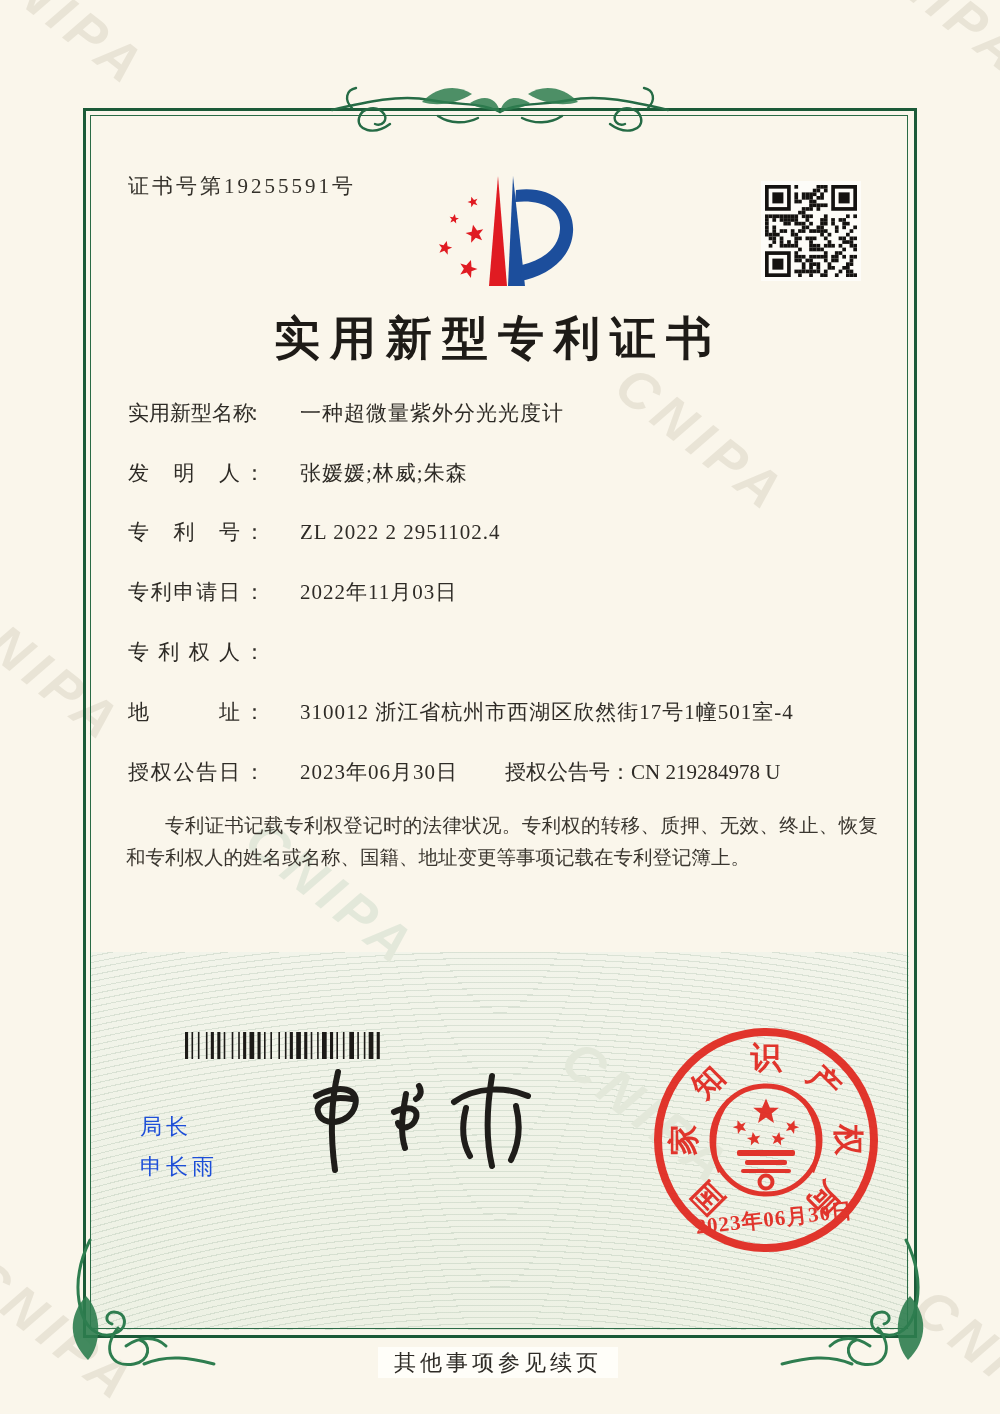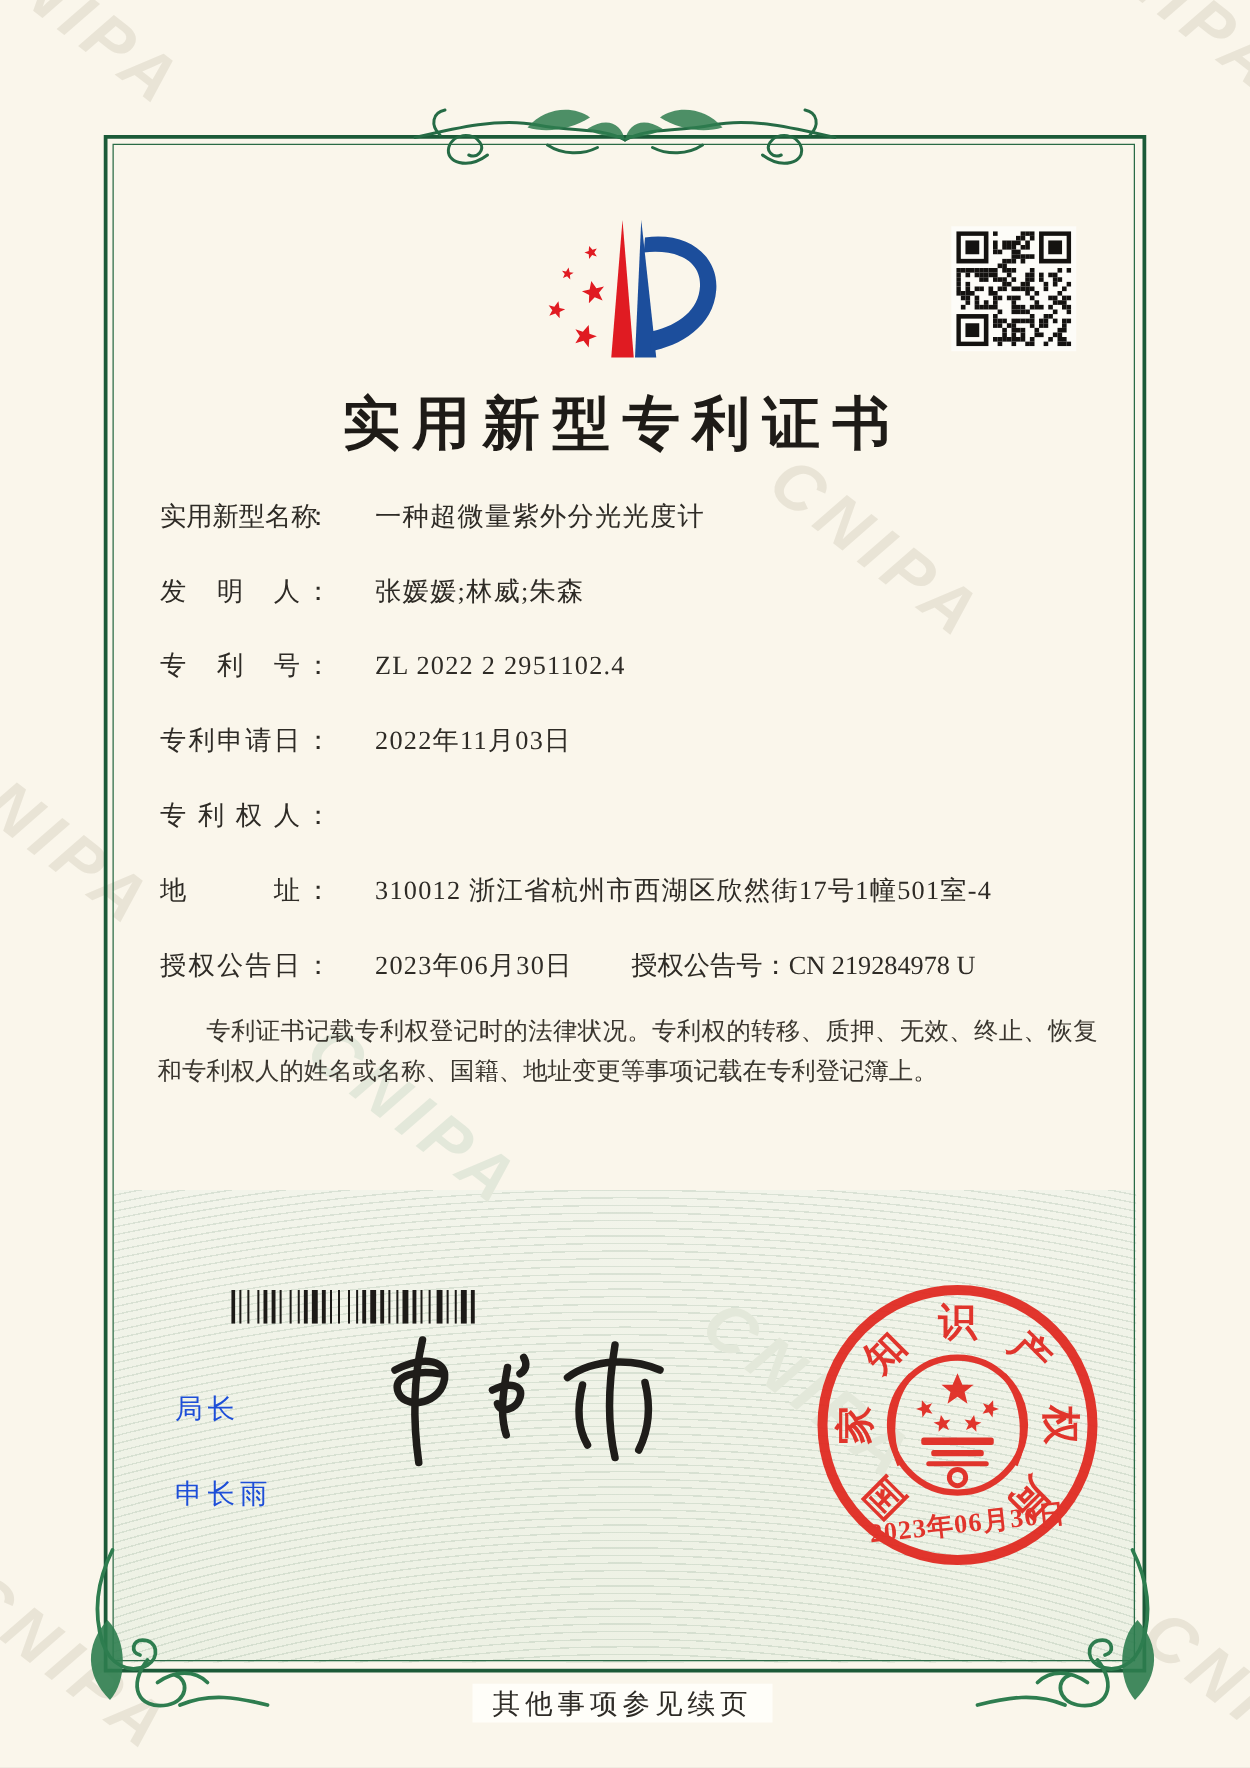--- a/index.html
+++ b/index.html
@@ -85,20 +85,21 @@
       <path d="M30,60 C12,80 12,104 32,124 C46,108 46,76 30,60 Z" fill="#2e7d4f" stroke="none" opacity="0.9"></path>
       <path d="M62,92 C46,112 54,132 78,128 C94,125 96,108 84,104"></path>
       <path d="M88,128 C112,118 134,122 158,128"></path>
       <path d="M70,110 C84,100 100,100 110,110"></path>
     </g>
   </svg>
   <svg class="orn" style="left:776px;top:1236px;" width="164" height="140" viewBox="0 0 164 140">
     <use href="#cornerOrn" transform="translate(164,0) scale(-1,1)"></use>
   </svg>
 
+  <div class="cert-no">证书号第19255591号</div>
 
   <svg class="logo" width="150" height="130" viewBox="0 0 150 130">
     <defs>
       <path id="st" d="M0,-10 L2.9,-3.1 L9.5,-3.1 L4.2,1.2 L5.9,8.1 L0,4 L-5.9,8.1 L-4.2,1.2 L-9.5,-3.1 L-2.9,-3.1 Z"></path>
     </defs>
     <g fill="#e01b22">
       <use href="#st" transform="translate(41,34) scale(0.55) rotate(-18)"></use>
       <use href="#st" transform="translate(22,51) scale(0.5) rotate(10)"></use>
       <use href="#st" transform="translate(43,66) scale(0.95) rotate(-12)"></use>
       <use href="#st" transform="translate(13,80) scale(0.72) rotate(14)"></use>
@@ -439,21 +440,21 @@
       <rect x="151.4" y="0" width="1.6" height="27" fill="#1c1a17"></rect>
       <rect x="157.9" y="0" width="1.6" height="27" fill="#1c1a17"></rect>
       <rect x="164.3" y="0" width="4.7" height="27" fill="#1c1a17"></rect>
       <rect x="172.3" y="0" width="1.6" height="27" fill="#1c1a17"></rect>
       <rect x="178.8" y="0" width="1.6" height="27" fill="#1c1a17"></rect>
       <rect x="183.7" y="0" width="4.7" height="27" fill="#1c1a17"></rect>
       <rect x="191.7" y="0" width="3.1" height="27" fill="#1c1a17"></rect>
     </svg>
 
   <div class="signer" style="top:1112px;">局长</div>
-  <div class="signer" style="top:1152px;margin-top:28px;">申长雨</div>
+  <div class="signer" style="top:1152px;">申长雨</div>
 
   <svg class="signature" width="250" height="112" viewBox="0 0 250 112">
     <g stroke="#1f1d1a" stroke-width="6" fill="none" stroke-linecap="round" stroke-linejoin="round">
       <path d="M50,6 C44,32 41,62 47,104"></path>
       <path d="M28,30 C52,18 72,22 67,40 C62,58 34,62 30,46 C27,34 46,30 64,33"></path>
       <path d="M118,28 C114,50 112,66 117,82"></path>
       <path d="M106,46 C120,39 131,42 128,52 C125,62 112,65 110,57"></path>
       <path d="M131,20 C134,25 133,30 128,33"></path>
       <path d="M166,36 C188,20 220,21 240,30"></path>
       <path d="M204,10 C199,40 197,70 204,100"></path>

